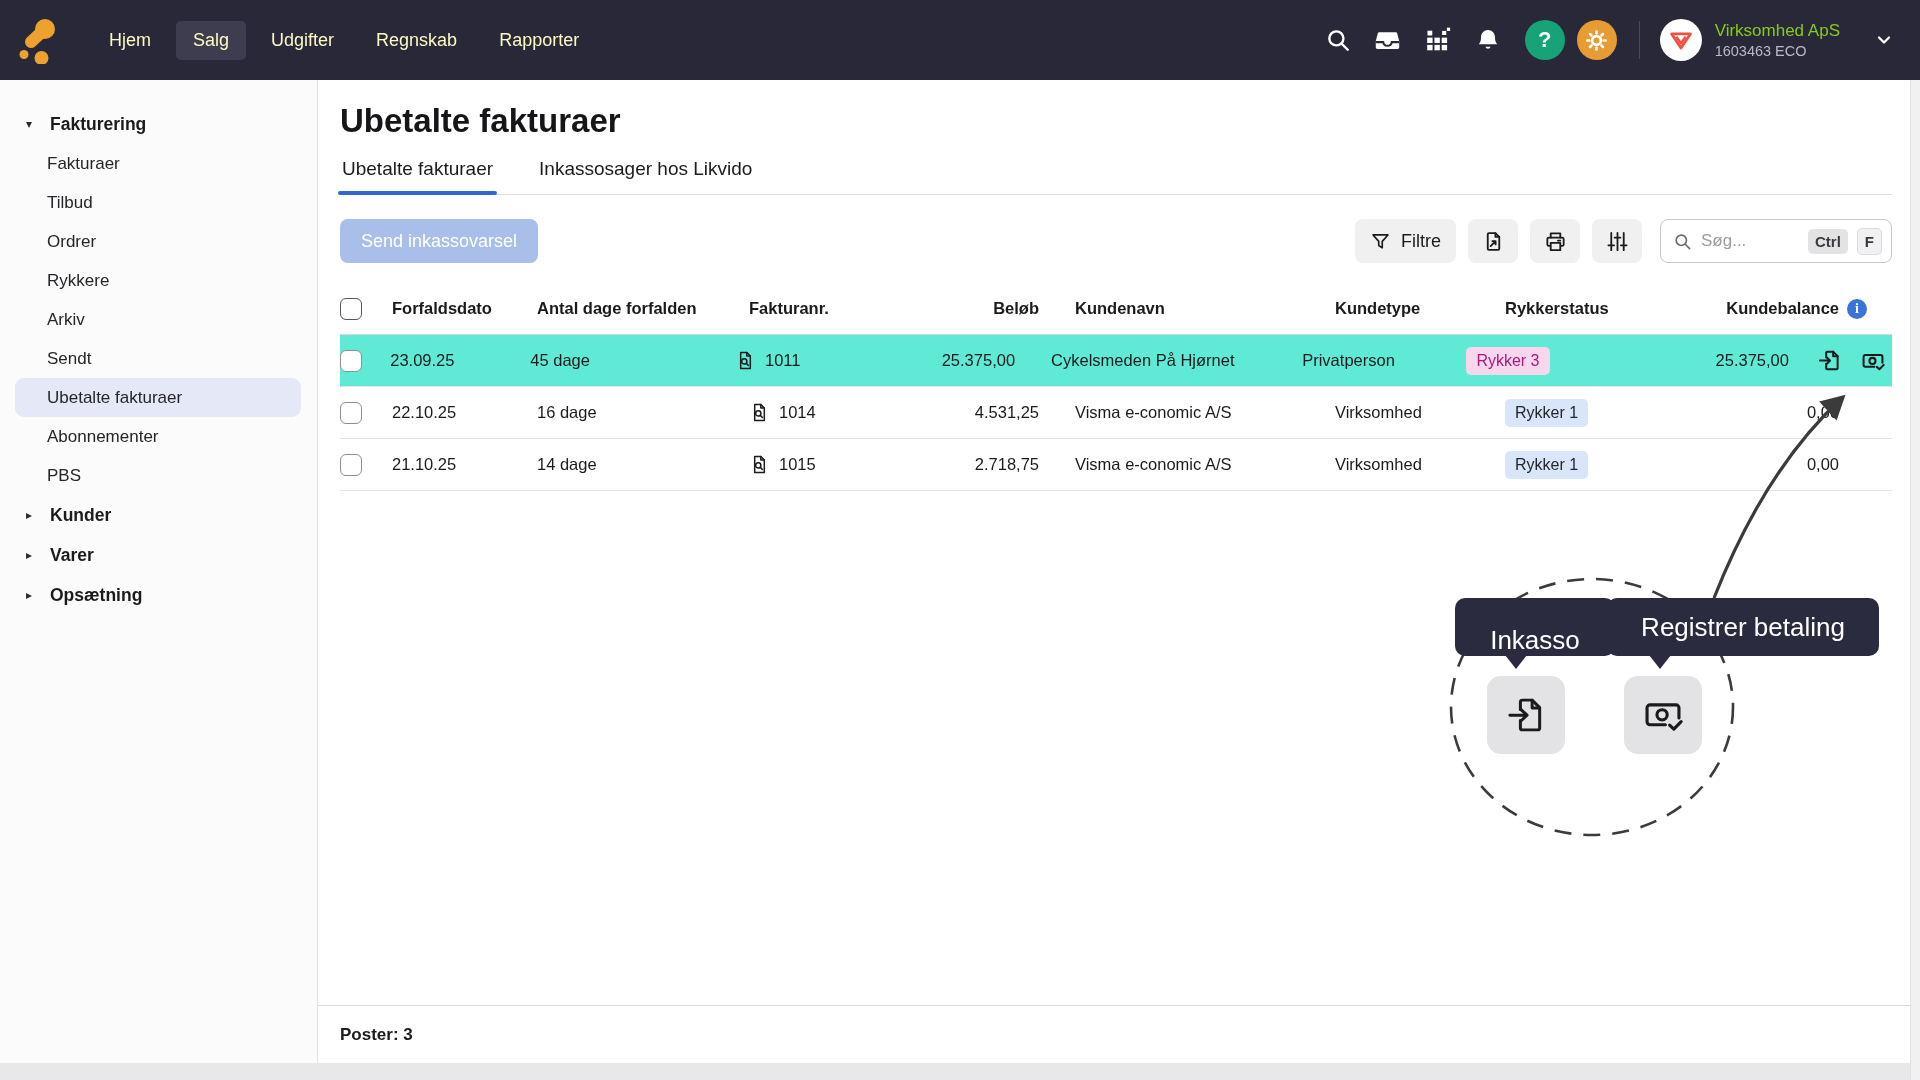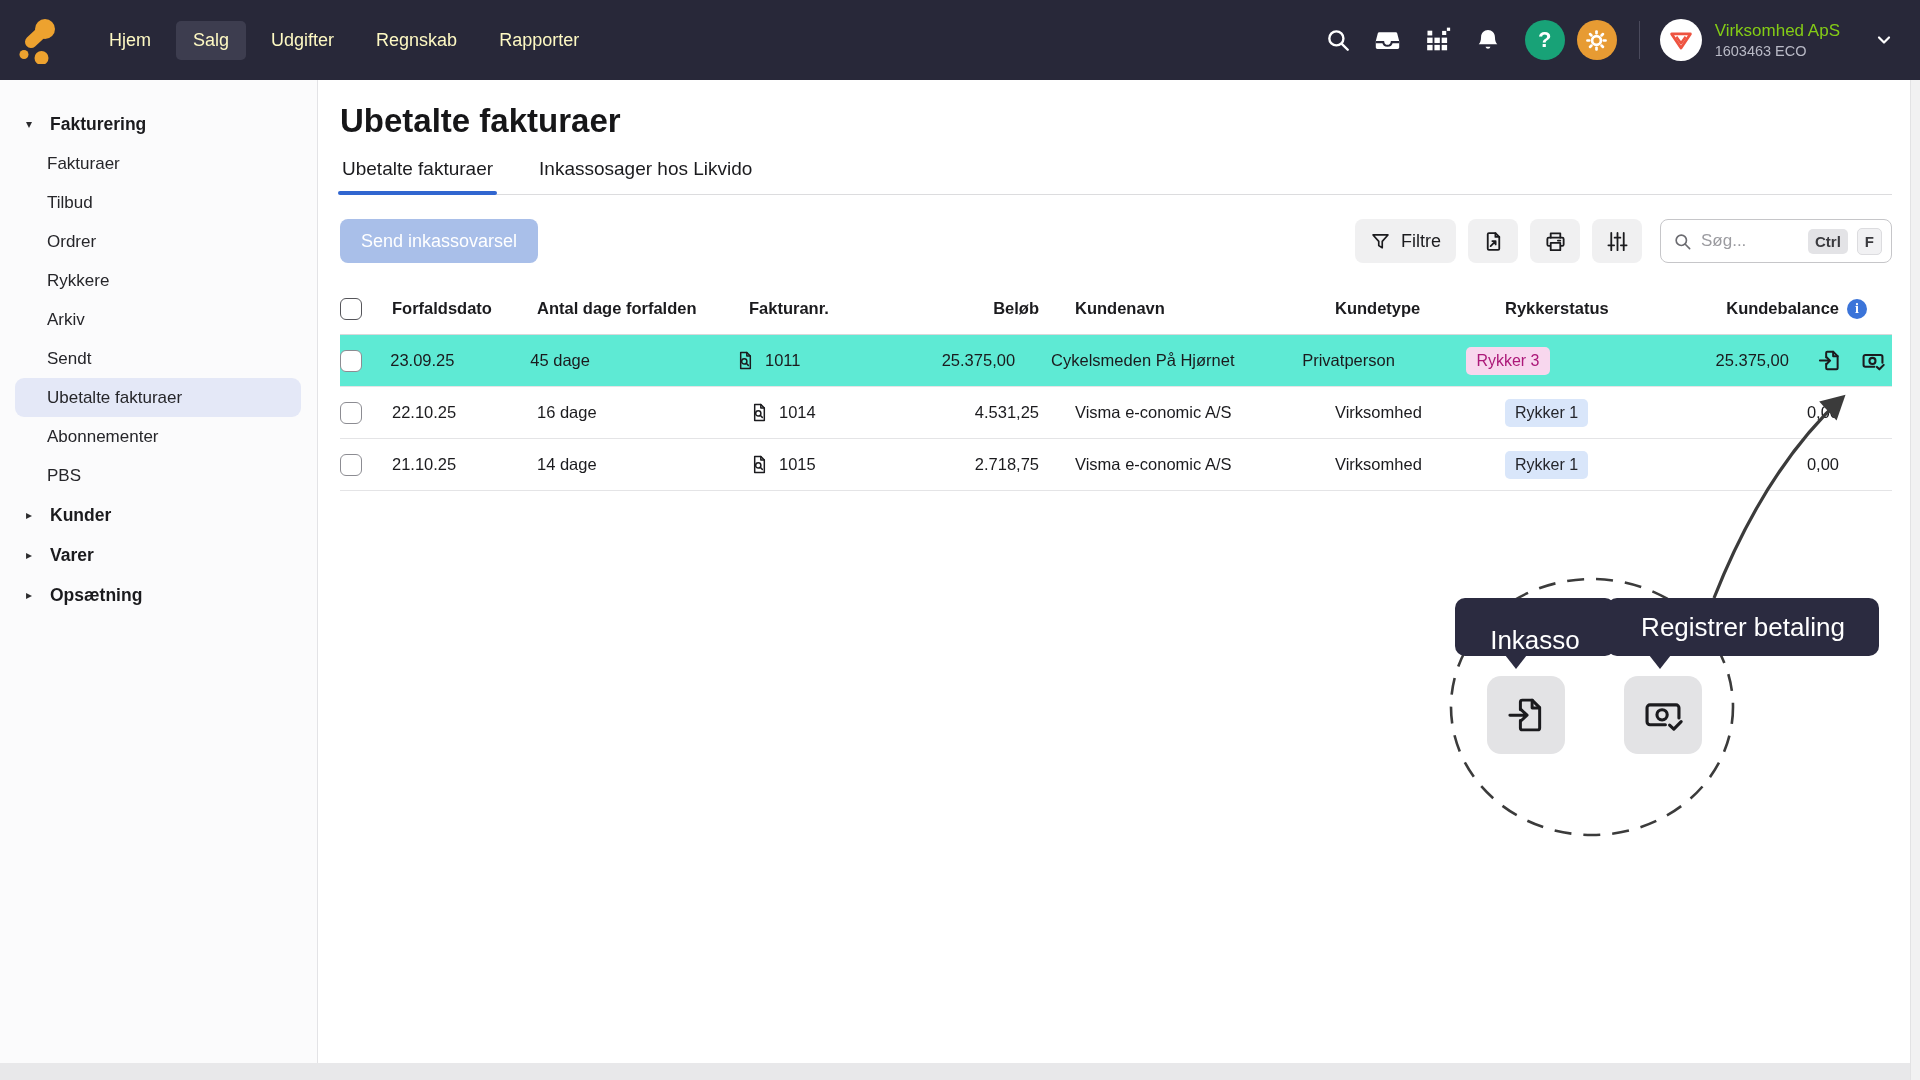--- a/index.html
+++ b/index.html
@@ -391,20 +391,23 @@
       <div class="cell col-cust">Visma e-conomic A/S</div>
       <div class="cell col-type">Virksomhed</div>
       <div class="cell col-status">
           <span class="badge badge-blue">Rykker 1</span>
         </div>
       <div class="cell col-bal num">0,00</div>
       <div class="cell col-act"></div>
     </div>
   </div>
 
+  <div class="main-footer">
+    <span>Poster: 3</span>
+  </div>
 </div>
 
 <div class="scroll-track"></div>
 
 <svg class="overlay-svg" viewBox="0 0 1920 1080">
   <defs>
     <marker id="arrowhead" markerWidth="9" markerHeight="9" refX="6.5" refY="4.5" orient="auto">
       <path d="M0.5,0.5 L8,4.5 L0.5,8.5 z" fill="#3b3b3b"></path>
     </marker>
   </defs>

